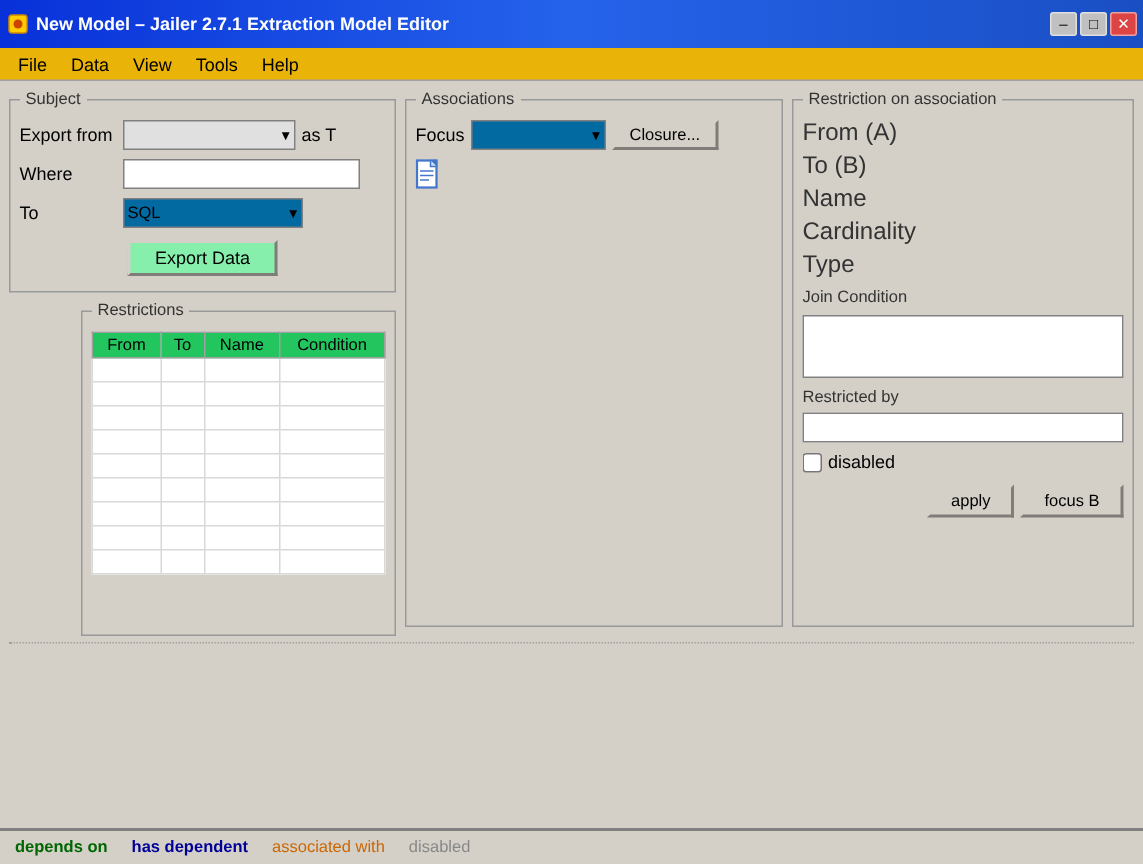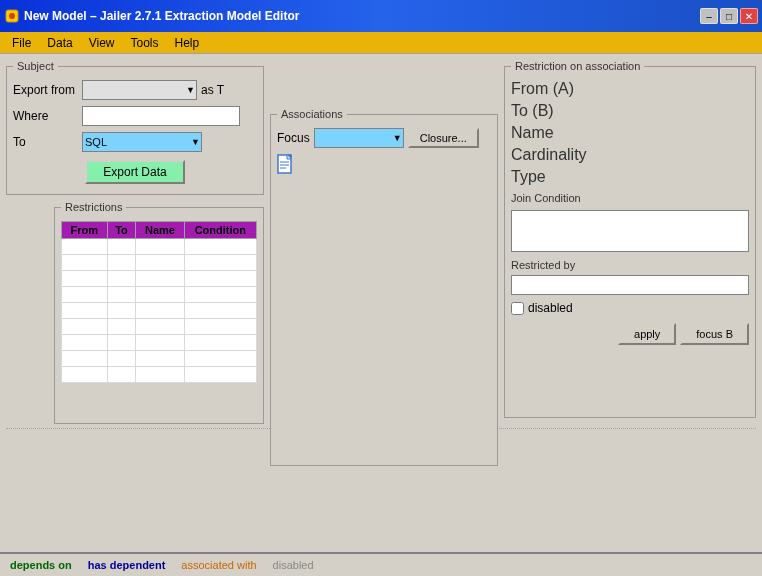--- a/index.html
+++ b/index.html
@@ -87,21 +87,21 @@
     .form-input {
       height: 20px;
       border: 1px solid #808080;
       background: white;
       font-size: 11px;
       padding: 1px 3px;
     }
     .dropdown-select {
       height: 20px;
       border: 1px solid #808080;
-      background: #7dd3fc;
+      background: #0369a1;
       font-size: 11px;
       padding: 0 2px;
       appearance: none;
       -webkit-appearance: none;
       cursor: pointer;
     }
     .export-from-select {
       width: 120px;
     }
     .as-t-label { font-size: 12px; }
@@ -235,22 +235,22 @@
       color: #333;
     }
     .rtable {
       width: 100%;
       border-collapse: collapse;
     }
     .rtable th {
       border: 1px solid #a0a0a0;
       padding: 2px 6px;
       font-size: 11px;
-      font-weight: bold;
-      background: #a21caf;
+      font-weight: normal;
+      background: #22c55e;
       text-align: center;
     }
     .rtable td {
       border: 1px solid #d8d8d8;
       padding: 2px 4px;
       height: 16px;
       background: white;
     }
 
     .section-label {
@@ -389,21 +389,21 @@
                 <td></td>
                 <td></td>
                 <td></td>
               </tr>
           </tbody>
         </table>
       </div>
     </fieldset>
   </div>
 
-  <fieldset class="fieldset-style" style="width:228px; flex-shrink:0; padding-top:8px; align-self:flex-start; min-height:358px;margin-top:48px;">
+  <fieldset class="fieldset-style" style="width:252px; flex-shrink:0; padding-top:8px; align-self:flex-start; min-height:358px;">
     <legend>Associations</legend>
 
     <div class="assoc-top">
       <span class="focus-label">Focus</span>
       <div style="position:relative; display:inline-flex; align-items:center;">
         <select class="dropdown-select focus-select" style="width:90px; height:20px;"></select>
         <span style="position:absolute; right:2px; font-size:9px; pointer-events:none;">▼</span>
       </div>
       <button class="closure-btn">Closure...</button>
     </div>

